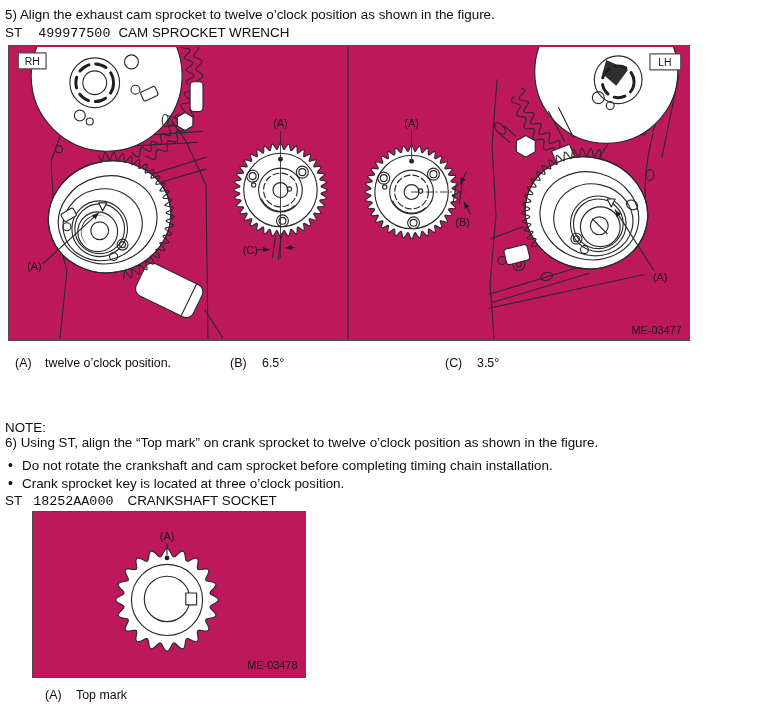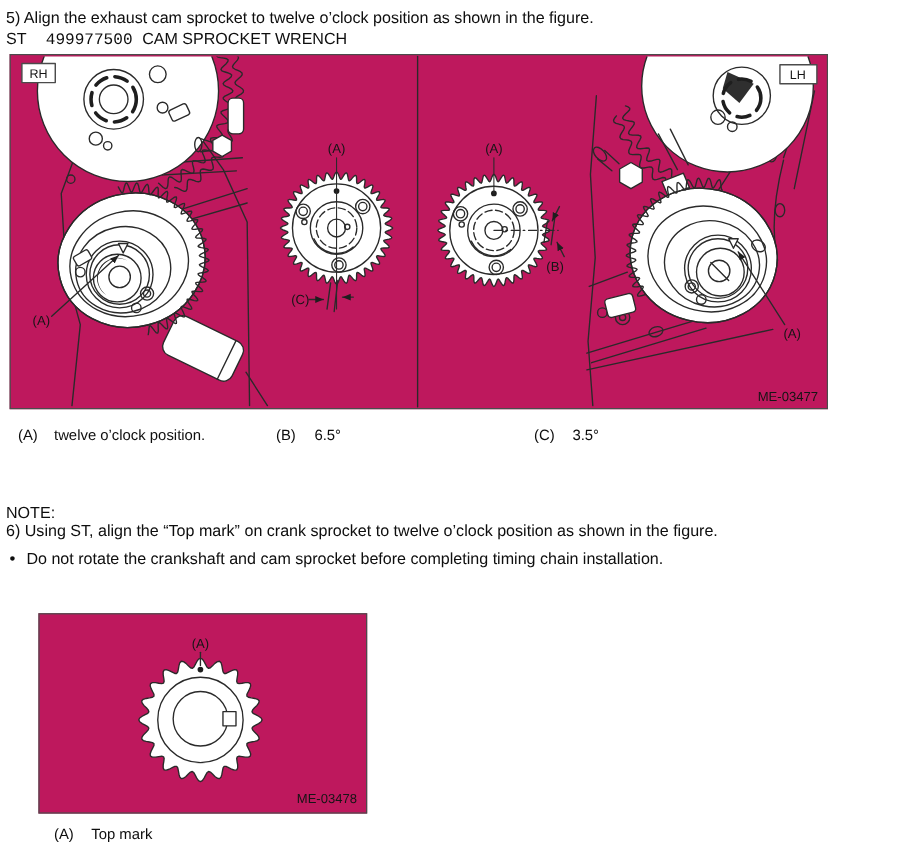--- a/index.html
+++ b/index.html
@@ -222,20 +222,24 @@
     <div>twelve o’clock position.</div>
   </div>
   <div class="legend" style="left:230px;top:355px;">(B)</div>
   <div class="legend" style="left:262px;top:355px;">6.5°</div>
   <div class="legend" style="left:445px;top:355px;">(C)</div>
   <div class="legend" style="left:477px;top:355px;">3.5°</div>
 
   <div class="tline" style="left:5px;top:399px;margin-top:36px;">6) Using ST, align the “Top mark” on crank sprocket to twelve o’clock position as shown in the figure.</div>
   <div class="tline" style="left:5px;top:420px;">NOTE:</div>
   <div class="bullet" style="left:5px;top:458px;">Do not rotate the crankshaft and cam sprocket before completing timing chain installation.</div>
+  <div class="bullet" style="left:5px;top:476px;">Crank sprocket key is located at three o’clock position.</div>
+  <div class="tline strow" style="left:5px;top:493px;">
+    <span>ST</span><span class="pn" style="margin-left:11px;">18252AA000</span><span class="tool" style="margin-left:14px;">CRANKSHAFT SOCKET</span>
+  </div>
 
   <div class="figbox" style="left:32px;top:511px;width:274px;height:167px;">
     <svg id="f2" viewBox="0 0 274 167">
       <g id="f2-draw">
           <path d="M187.0 89.0L186.2 90.6L184.1 92.1L181.6 93.4L179.4 94.6L178.5 95.9L179.0 97.4L180.6 99.2L182.7 101.2L184.2 103.3L184.5 105.1L183.2 106.4L180.8 107.1L177.9 107.6L175.5 108.1L174.2 109.0L174.2 110.6L175.3 112.8L176.6 115.4L177.4 117.8L177.1 119.6L175.5 120.4L172.9 120.4L170.1 119.9L167.6 119.6L166.1 120.1L165.6 121.6L165.9 124.1L166.4 126.9L166.4 129.5L165.6 131.1L163.8 131.4L161.4 130.6L158.8 129.3L156.6 128.2L155.0 128.2L154.1 129.5L153.6 131.9L153.1 134.8L152.4 137.2L151.1 138.5L149.3 138.2L147.2 136.7L145.2 134.6L143.4 133.0L141.9 132.5L140.6 133.4L139.4 135.6L138.1 138.1L136.6 140.2L135.0 141.0L133.4 140.2L131.9 138.1L130.6 135.6L129.4 133.4L128.1 132.5L126.6 133.0L124.8 134.6L122.8 136.7L120.7 138.2L118.9 138.5L117.6 137.2L116.9 134.8L116.4 131.9L115.9 129.5L115.0 128.2L113.4 128.2L111.2 129.3L108.6 130.6L106.2 131.4L104.4 131.1L103.6 129.5L103.6 126.9L104.1 124.1L104.4 121.6L103.9 120.1L102.4 119.6L99.9 119.9L97.1 120.4L94.5 120.4L92.9 119.6L92.6 117.8L93.4 115.4L94.7 112.8L95.8 110.6L95.8 109.0L94.5 108.1L92.1 107.6L89.2 107.1L86.8 106.4L85.5 105.1L85.8 103.3L87.3 101.2L89.4 99.2L91.0 97.4L91.5 95.9L90.6 94.6L88.4 93.4L85.9 92.1L83.8 90.6L83.0 89.0L83.8 87.4L85.9 85.9L88.4 84.6L90.6 83.4L91.5 82.1L91.0 80.6L89.4 78.8L87.3 76.8L85.8 74.7L85.5 72.9L86.8 71.6L89.2 70.9L92.1 70.4L94.5 69.9L95.8 69.0L95.8 67.4L94.7 65.2L93.4 62.6L92.6 60.2L92.9 58.4L94.5 57.6L97.1 57.6L99.9 58.1L102.4 58.4L103.9 57.9L104.4 56.4L104.1 53.9L103.6 51.1L103.6 48.5L104.4 46.9L106.2 46.6L108.6 47.4L111.2 48.7L113.4 49.8L115.0 49.8L115.9 48.5L116.4 46.1L116.9 43.2L117.6 40.8L118.9 39.5L120.7 39.8L122.8 41.3L124.8 43.4L126.6 45.0L128.1 45.5L129.4 44.6L130.6 42.4L131.9 39.9L133.4 37.8L135.0 37.0L136.6 37.8L138.1 39.9L139.4 42.4L140.6 44.6L141.9 45.5L143.4 45.0L145.2 43.4L147.2 41.3L149.3 39.8L151.1 39.5L152.4 40.8L153.1 43.2L153.6 46.1L154.1 48.5L155.0 49.8L156.6 49.8L158.8 48.7L161.4 47.4L163.8 46.6L165.6 46.9L166.4 48.5L166.4 51.1L165.9 53.9L165.6 56.4L166.1 57.9L167.6 58.4L170.1 58.1L172.9 57.6L175.5 57.6L177.1 58.4L177.4 60.2L176.6 62.6L175.3 65.2L174.2 67.4L174.2 69.0L175.5 69.9L177.9 70.4L180.8 70.9L183.2 71.6L184.5 72.9L184.2 74.7L182.7 76.8L180.6 78.8L179.0 80.6L178.5 82.1L179.4 83.4L181.6 84.6L184.1 85.9L186.2 87.4L187.0 89.0Z" class="wh"></path>
           <circle cx="135" cy="89" r="36"></circle>
           <circle cx="135" cy="88" r="23"></circle>
           <rect x="154" y="82" width="11" height="12" class="whs"></rect>
           <line x1="135" y1="32" x2="135" y2="43"></line>
           <circle cx="135" cy="46.5" r="2.4" class="dk"></circle>

